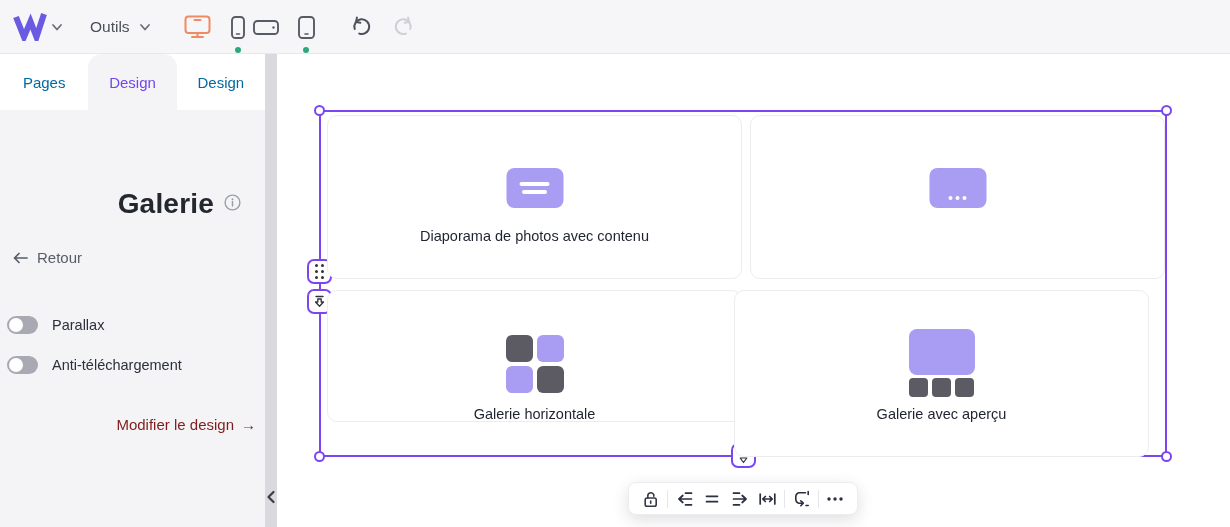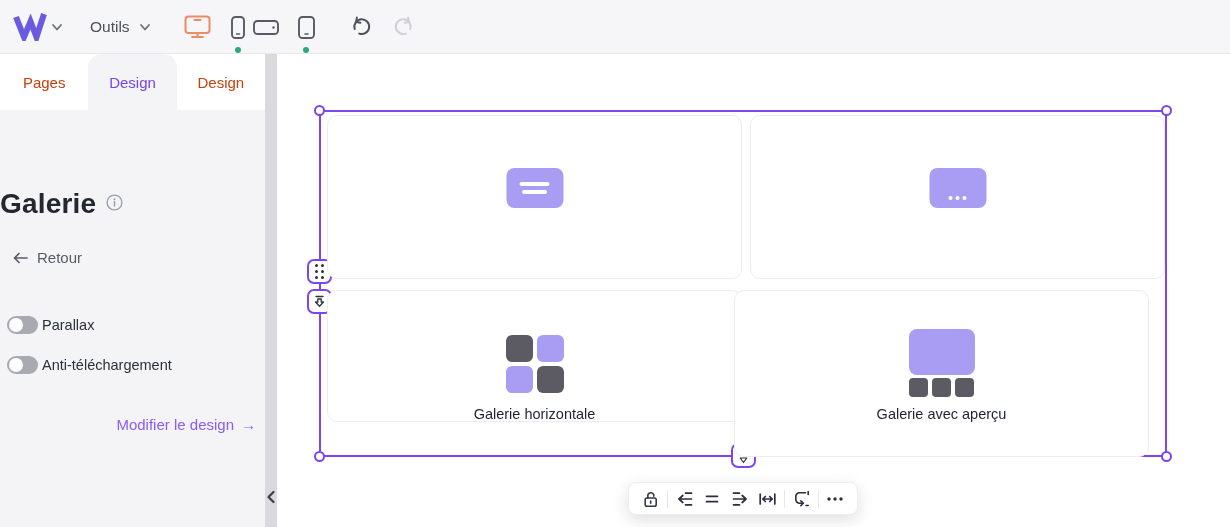--- a/index.html
+++ b/index.html
@@ -34,60 +34,60 @@
   .hist-undo { left:350px; }
   .hist-redo { left:391px; }
 
   
   .tabstrip {
     position:absolute; left:0; top:54px; width:265px; height:56px;
     background:#fff; display:flex;
   }
   .tab {
     flex:1; display:flex; align-items:center; justify-content:center;
-    font-size:15px; font-weight:500; color:#c2410c; cursor:pointer;
+    font-size:15px; font-weight:500; color:#0369a1; cursor:pointer;
   }
   .tab.active {
     background:#f4f4f6; color:#7444ee;
     border-radius:14px 14px 0 0;
   }
   .sidebody {
     position:absolute; left:0; top:110px; width:265px; height:417px;
     background:#f4f4f6;
   }
   .back {
     position:absolute; left:12px; top:139px; display:flex; align-items:center;
     gap:9px; cursor:pointer; font-size:15px; color:#575c66;
   }
   .panel-title {
-    position:absolute; left:0; top:78px; width:241px; text-align:left;
+    position:absolute; left:0; top:78px; width:241px; text-align:right;
   }
   .panel-title h1 {
     display:inline; font-size:28px; font-weight:600; color:#23272f; letter-spacing:.2px;
   }
   .info-ic { display:inline-block; vertical-align:2px; margin-left:10px; cursor:pointer; }
   .choose-btn {
     position:absolute; left:7px; top:140px; width:249px; height:43px;
     background:#fff; border:1px solid #dcdce2; border-radius:10px;
     display:flex; align-items:center; gap:12px; padding-left:17px; cursor:pointer;
   }
   .choose-btn span { font-size:15px; color:#2b303b; font-weight:500; }
   .toggle-row {
-    position:absolute; left:7px; display:flex; align-items:center; gap:4px; cursor:pointer;justify-content:center;
+    position:absolute; left:7px; display:flex; align-items:center; gap:14px; cursor:pointer;justify-content:center;
   }
   .tg-track {
     width:31px; height:18px; border-radius:9px; background:#a9a9b4; position:relative;
   }
   .tg-knob {
     position:absolute; left:2px; top:2px; width:14px; height:14px;
     border-radius:50%; background:#fff;
   }
   .toggle-row span { font-size:14.5px; color:#2b303b; }
   .edit-design {
-    position:absolute; right:9px; top:306px; font-size:15px; color:#8b5cf6;
+    position:absolute; right:9px; top:306px; font-size:15px; color:#7f1d1d;
     cursor:pointer; display:flex; align-items:center; gap:7px;
   }
   .collapse-strip {
     position:absolute; left:265px; top:54px; width:12px; height:473px;
     background:#d9d9de;
   }
   .collapse-chev {
     position:absolute; left:1px; top:436px; width:10px; height:14px; cursor:pointer;
   }
 
@@ -309,20 +309,21 @@
       <path d="M5.5 1.5 L8.8 6 H2.2 Z" fill="none" stroke="#2e323d" stroke-width="1.2" stroke-linejoin="round"></path>
       <path d="M5.5 15.5 L2.2 11 H8.8 Z" fill="none" stroke="#2e323d" stroke-width="1.2" stroke-linejoin="round"></path>
     </svg>
   </div>
 
   <div class="card card-1">
     <div class="ic slide-ic">
       <span class="ln ln1"></span>
         <span class="ln ln2"></span>
     </div>
+    <div class="lbl">Diaporama de photos avec contenu</div>
   </div>
 
   <div class="card card-2">
     <div class="ic slide-ic">
       <span class="dots">
           <i></i>
           <i></i>
           <i></i>
         </span>
     </div>

